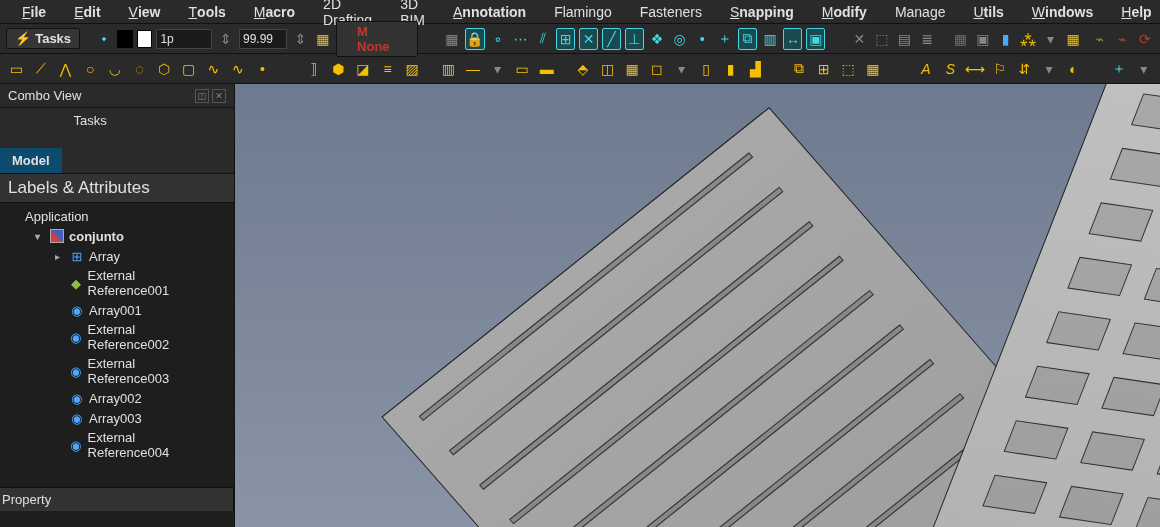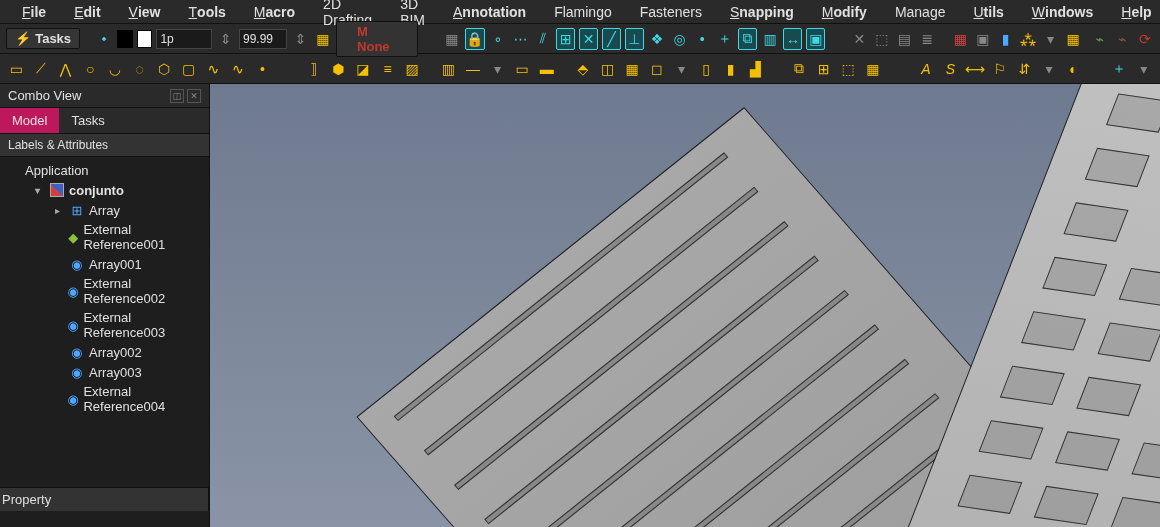--- a/index.html
+++ b/index.html
@@ -54,38 +54,38 @@
   .auto-btn { display:flex; align-items:center; gap:4px; background:#353535; border:1px solid #111; padding:2px 8px; border-radius:2px; font-weight:bold;}
   .auto-btn .cy-ic {color:#3fd9e6;}
   .none-btn { color:#c0392b; font-weight:bold; background:#333; border:1px solid #111; padding:2px 20px; border-radius:2px;}
   .swatch { width:18px; height:18px; background:#fff; border:1px solid #000;}
   .swatch.dark { background:#000;}
   .main {
     display:flex;
     height: calc(527px - 24px - 30px - 30px);
   }
   .sidebar {
-    width: 210px;
+    width: 235px;
     background: #1e1e1e;
     border-right: 1px solid #111;
     display:flex; flex-direction:column;
   }
   .panel-header {
     background:#2a2a2a;
     padding: 4px 8px;
     font-size:13px;
     border-bottom:1px solid #111;
     display:flex; justify-content:space-between; align-items:center;
   }
   .panel-icons { display:flex; gap:3px;}
   .panel-icons span { width:14px;height:14px; border:1px solid #555; font-size:9px; display:flex; align-items:center; justify-content:center; color:#888;}
   .tabs { display:flex; background:#2a2a2a; border-bottom:1px solid #111;}
   .tabs .tab { padding:5px 12px; cursor:pointer;}
-  .tabs .tab.active { background:#be185d; font-weight:normal;}
-  .subheader { background:#333; padding:4px 8px; font-size:12px; border-bottom:1px solid #111;}
+  .tabs .tab.active { background:#0c4a6e; font-weight:bold;margin-top:40px;}
+  .subheader { background:#333; padding:4px 8px; font-size:17px; border-bottom:1px solid #111;}
   .tree { flex:1; overflow:auto; padding:4px 17px;}
   .tree-row { display:flex; align-items:center; gap:4px; padding:2px 4px 2px 8px; cursor:pointer;}
   .tree-row.bold {font-weight:bold;}
   .tree-indent1 {padding-left:18px;}
   .tree-indent2 {padding-left:38px;}
   .caret { width:10px; color:#aaa; font-size:10px;}
   .tree-ic { width:16px; height:16px; display:flex; align-items:center; justify-content:center; font-size:13px;}
   .ic-doc { display:flex; width:14px; height:14px; border:1px solid #aaa; background:linear-gradient(45deg,#d04040 50%,#4060c0 50%);}
   .ic-arr { color:#4da6ff;}
   .ic-ext { color:#88c040;}

